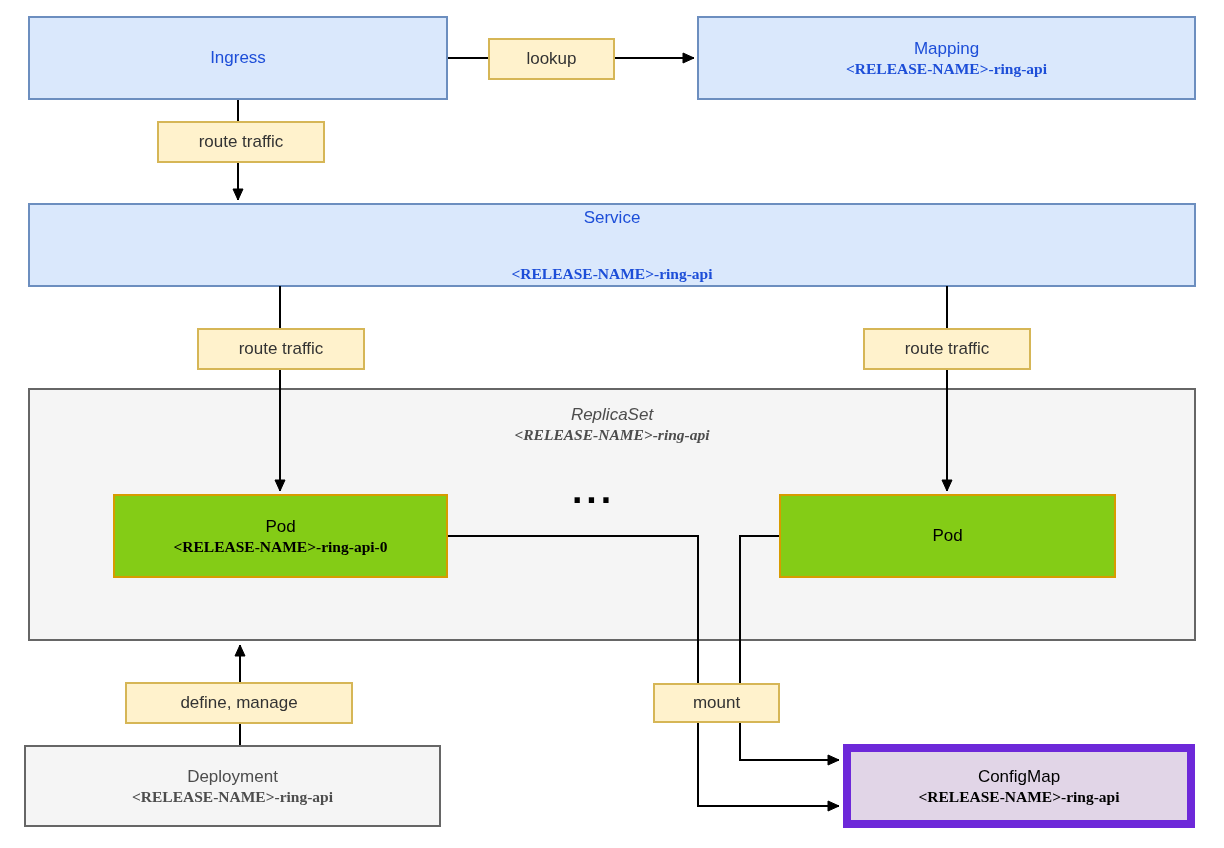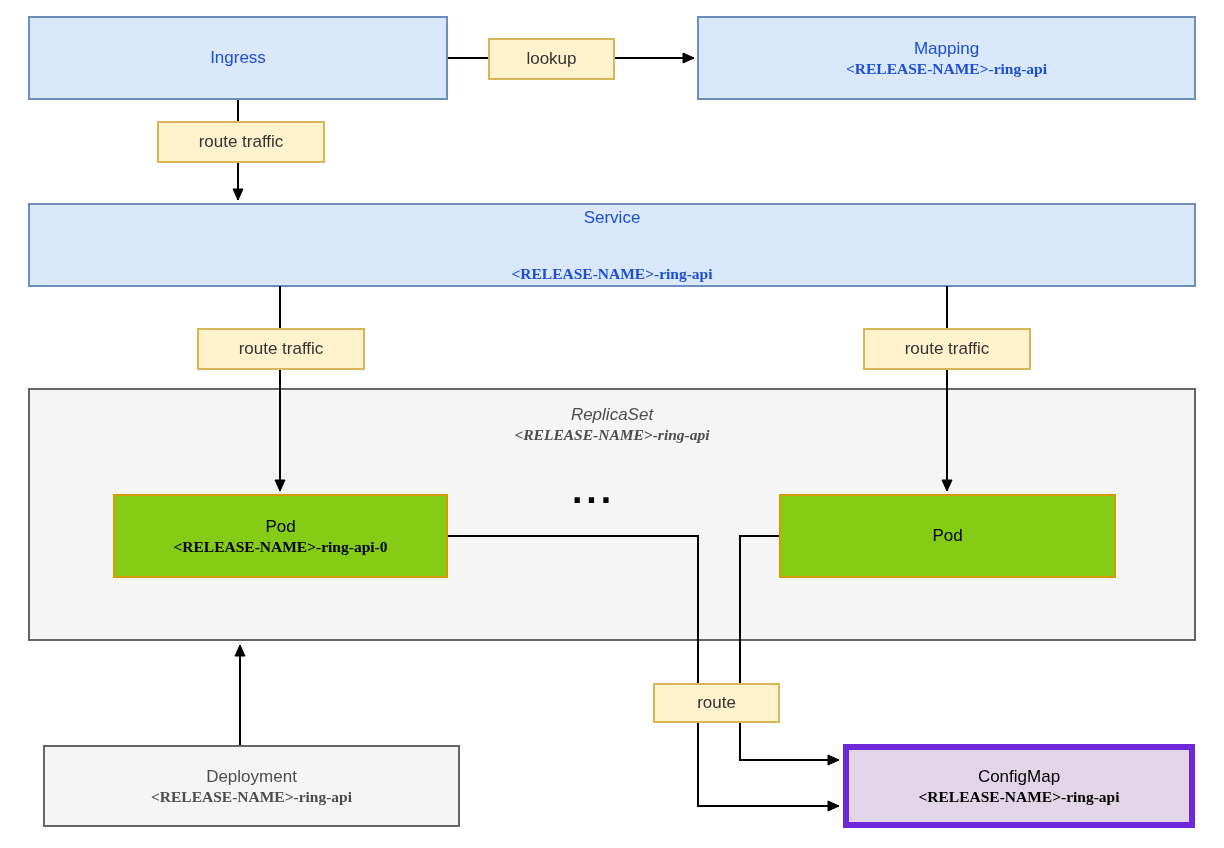--- a/index.html
+++ b/index.html
@@ -22,21 +22,21 @@
     flex-direction: column;
     align-items: center;
     justify-content: center;
     text-align: center;
     z-index: 1;
     line-height: 1.25;
   }
   .node.blue   { background: #dae8fc; border: 2px solid #6c8ebf; color: #1d4ed8; }
   .node.orange { background: #84cc16; border: 2px solid #d79b00; color: #000000; justify-content: center; }
   .node.gray   { background: #f5f5f5; border: 2px solid #666666; color: #4d4d4d; }
-  .node.purple { background: #e1d5e7; border: 6px solid #6d28d9; color: #000000; }
+  .node.purple { background: #e1d5e7; border: 8px solid #6d28d9; color: #000000; }
   .node .title {
     font-size: 17px;
     font-family: "Liberation Sans", sans-serif;
   }
   .node .subtitle {
     font-size: 15.5px;
     font-weight: bold;
     font-family: "Liberation Serif", serif;
   }
   .node.container-node {
@@ -123,34 +123,35 @@
     <div class="title">Pod</div>
     <div class="subtitle">&lt;RELEASE-NAME&gt;-ring-api-0</div>
   </div>
 
   <div class="node orange" style="left:779px; top:494px; width:337px; height:84px;">
     <div class="title">Pod</div>
   </div>
 
   <div class="ellipsis" style="left:558px; top:478px; width:70px; text-align:center;">...</div>
 
-  <div class="node gray" style="left:43px; top:745px; width:417px; height:82px;">
+  <div class="node gray" style="left:24px; top:745px; width:417px; height:82px;">
     <div class="title">Deployment</div>
     <div class="subtitle">&lt;RELEASE-NAME&gt;-ring-api</div>
   </div>
 
   <div class="node purple" style="left:843px; top:744px; width:352px; height:84px;">
     <div class="title">ConfigMap</div>
     <div class="subtitle">&lt;RELEASE-NAME&gt;-ring-api</div>
   </div>
 
   <div class="edge-label" style="left:488px; top:38px; width:127px; height:42px;">lookup</div>
 
   <div class="edge-label" style="left:157px; top:121px; width:168px; height:42px;">route traffic</div>
 
   <div class="edge-label" style="left:197px; top:328px; width:168px; height:42px;">route traffic</div>
 
   <div class="edge-label" style="left:863px; top:328px; width:168px; height:42px;">route traffic</div>
 
+  <div class="edge-label" style="left:125px; top:682px; width:228px; height:42px;">define, manage</div>
 
-  <div class="edge-label" style="left:653px; top:683px; width:127px; height:40px;">route</div>
+  <div class="edge-label" style="left:653px; top:683px; width:127px; height:40px;">mount</div>
 
 </div>
 
 </body></html>

